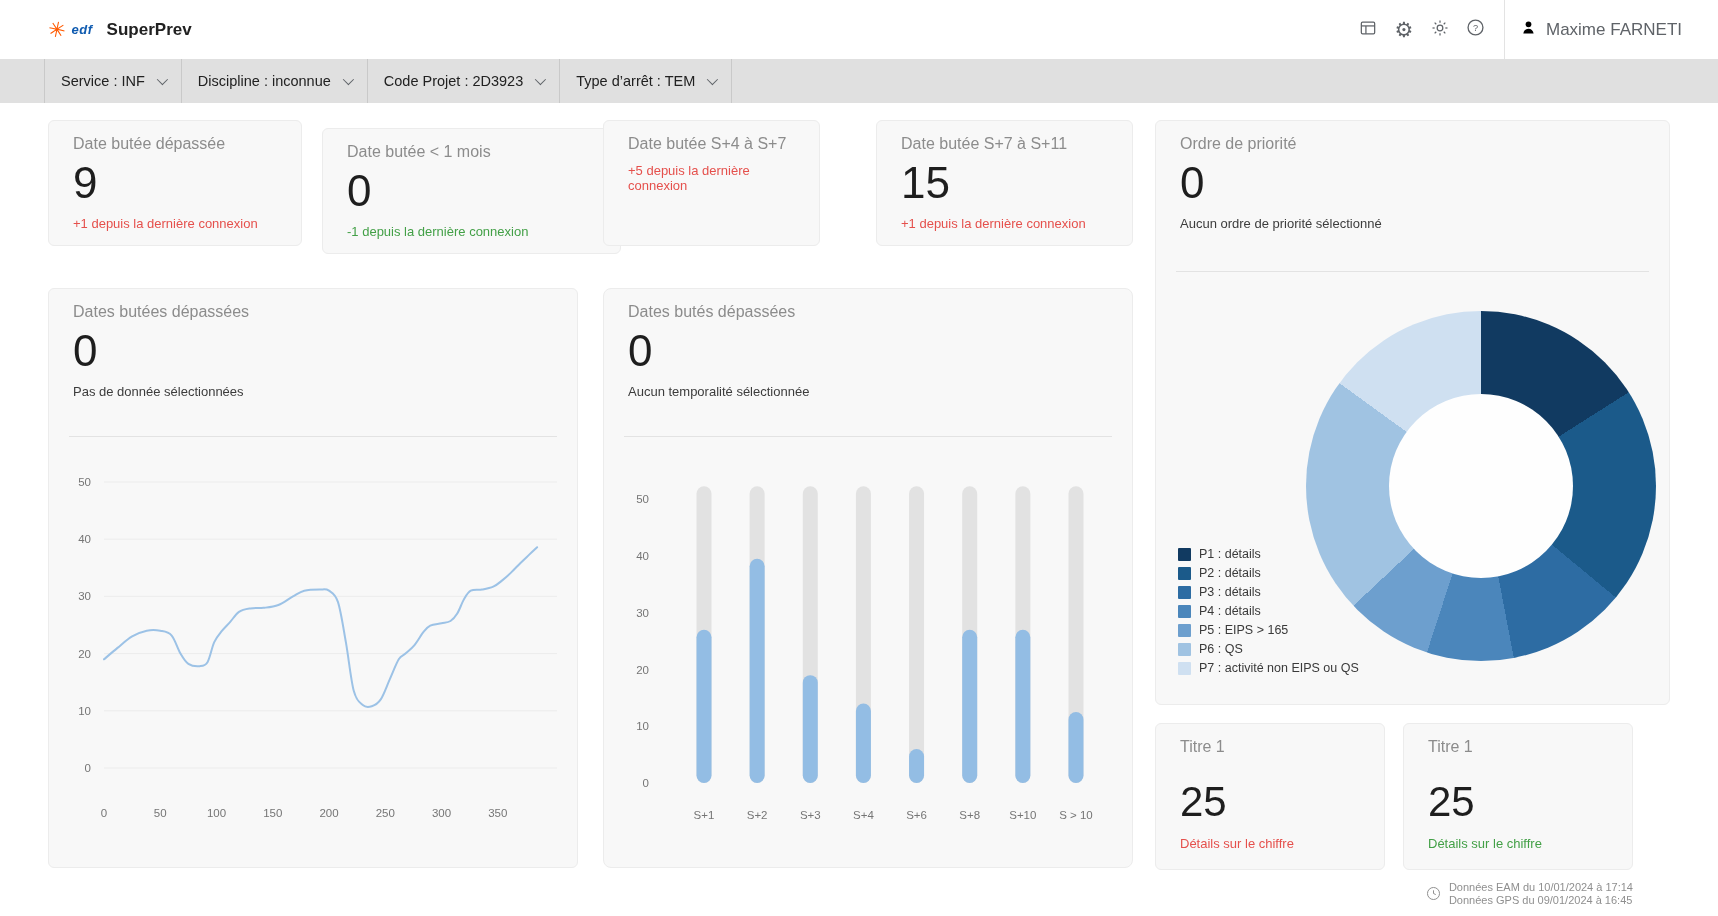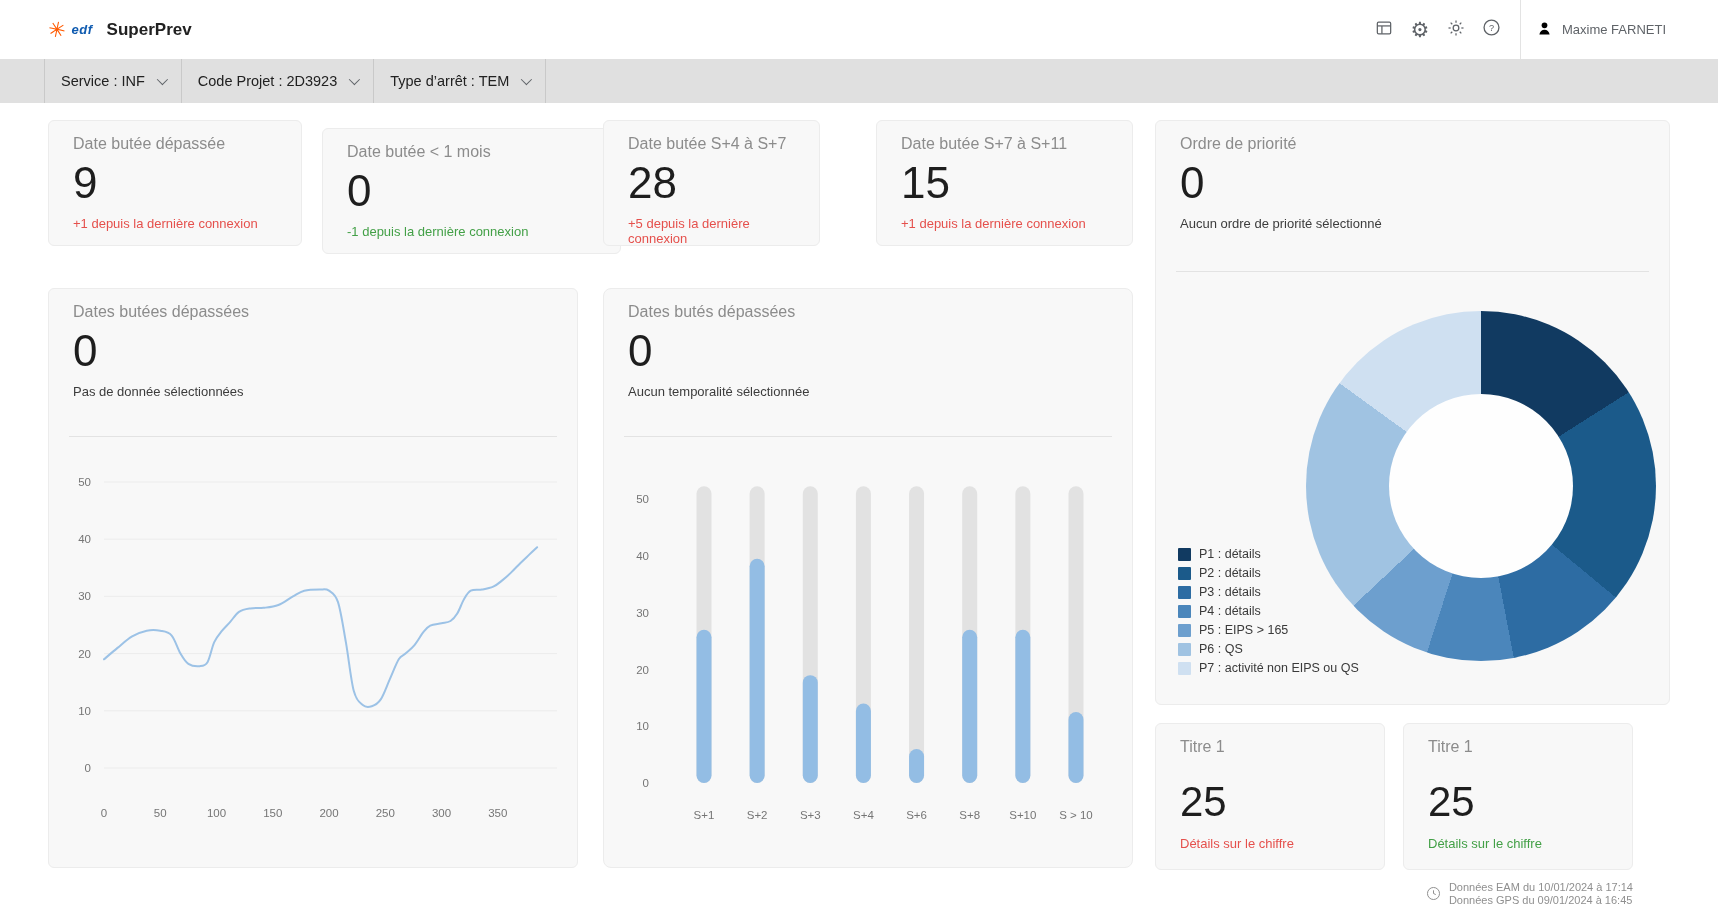--- a/index.html
+++ b/index.html
@@ -12,22 +12,22 @@
   .brand { display:flex; align-items:center; gap:6px; }
   .logo-star { color:#ff5a00; font-size:21px; line-height:1; transform:rotate(12deg); }
   .logo-text { color:#0f5bb0; font-weight:bold; font-style:italic; font-size:13px; letter-spacing:.5px; }
   .app-title { font-size:17px; font-weight:bold; margin-left:14px; }
   .topbar-right { margin-left:auto; display:flex; align-items:center; height:100%; }
   .icon-btn { width:36px; height:36px; display:flex; align-items:center; justify-content:center;
     color:#5f6368; cursor:pointer; }
   .icon-btn svg { stroke:#5f6368; fill:none; stroke-width:1.5; }
   .gear-glyph { font-size:21px; line-height:1; }
   .v-divider { width:1px; height:59px; background:#e3e3e3; margin:0 14px 0 10px; }
-  .user-chip { display:flex; align-items:center; gap:8px; color:#5f6368; font-size:13px;
-    padding-right:52px; cursor:pointer; }
+  .user-chip { display:flex; align-items:center; gap:8px; color:#5f6368; font-size:17px;
+    padding-right:36px; cursor:pointer; }
 
   
   .filterbar { position:absolute; left:0; top:59px; width:1718px; height:44px;
     background:#e0e0e0; display:flex; align-items:stretch; padding-left:44px; }
   .filter-item { display:flex; align-items:center; padding:0 16px; font-size:14.5px;
     border-left:1px solid #c9c9c9; cursor:pointer; white-space:nowrap; }
   .filter-item:last-child { border-right:1px solid #c9c9c9; }
   .chev { width:8px; height:8px; border-right:1.6px solid #5f6368; border-bottom:1.6px solid #5f6368;
     transform:rotate(45deg) translateY(-2px); margin-left:12px; }
 
@@ -129,20 +129,24 @@
     </div>
   </div>
 </header>
 
 <nav class="filterbar">
   <div class="filter-item">
     <span>Service : INF</span>
     <span class="chev"></span>
   </div>
   <div class="filter-item">
+    <span>Discipline : inconnue</span>
+    <span class="chev"></span>
+  </div>
+  <div class="filter-item">
     <span>Code Projet : 2D3923</span>
     <span class="chev"></span>
   </div>
   <div class="filter-item">
     <span>Type d’arrêt : TEM</span>
     <span class="chev"></span>
   </div>
 </nav>
 
 <section class="card pad" id="kpi-0">
@@ -150,21 +154,20 @@
   <div class="big-num">9</div>
   <div class="delta" style="color: rgb(229, 80, 76);">+1 depuis la dernière connexion</div>
 </section>
 <section class="card pad" id="kpi-1">
   <div class="card-title">Date butée &lt; 1 mois</div>
   <div class="big-num">0</div>
   <div class="delta" style="color: rgb(67, 160, 71);">-1 depuis la dernière connexion</div>
 </section>
 <section class="card pad" id="kpi-2">
   <div class="card-title">Date butée S+4 à S+7</div>
-  <div class="big-num">28</div>
   <div class="delta" style="color: rgb(229, 80, 76);">+5 depuis la dernière connexion</div>
 </section>
 <section class="card pad" id="kpi-3">
   <div class="card-title">Date butée S+7 à S+11</div>
   <div class="big-num">15</div>
   <div class="delta" style="color: rgb(229, 80, 76);">+1 depuis la dernière connexion</div>
 </section>
 
 <section class="card" id="priority-card">
   <div class="pad">

